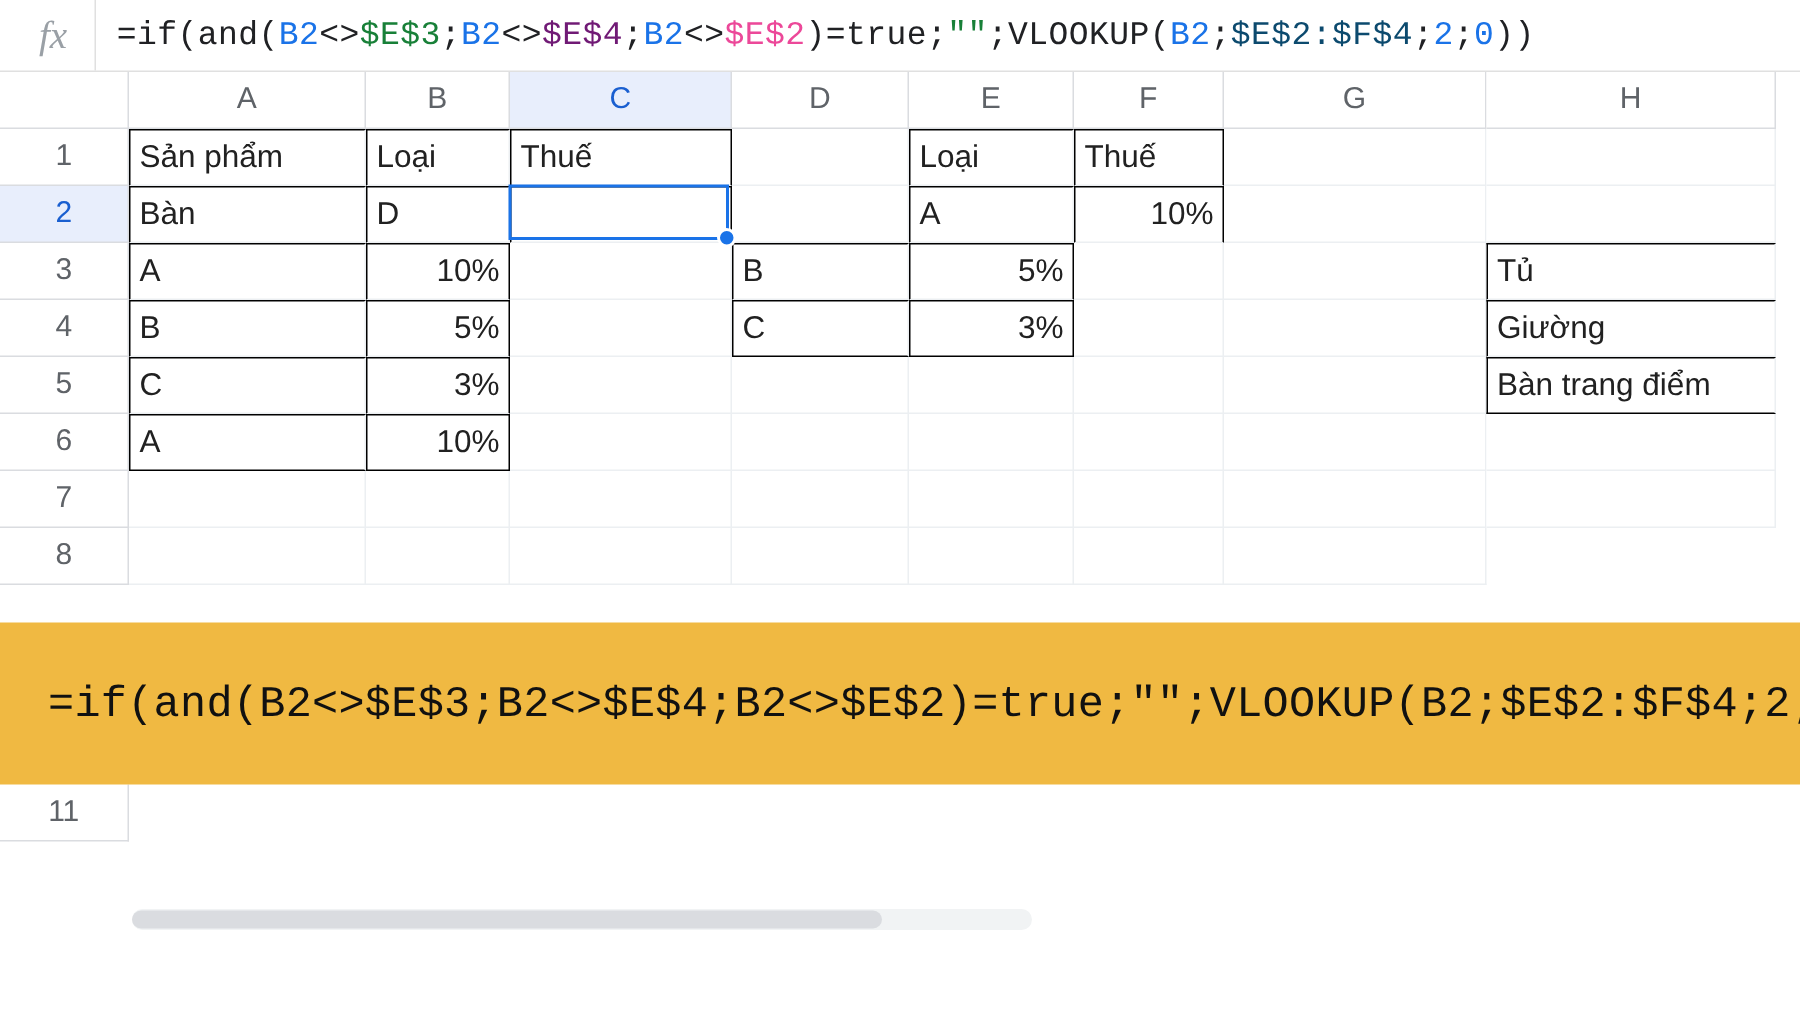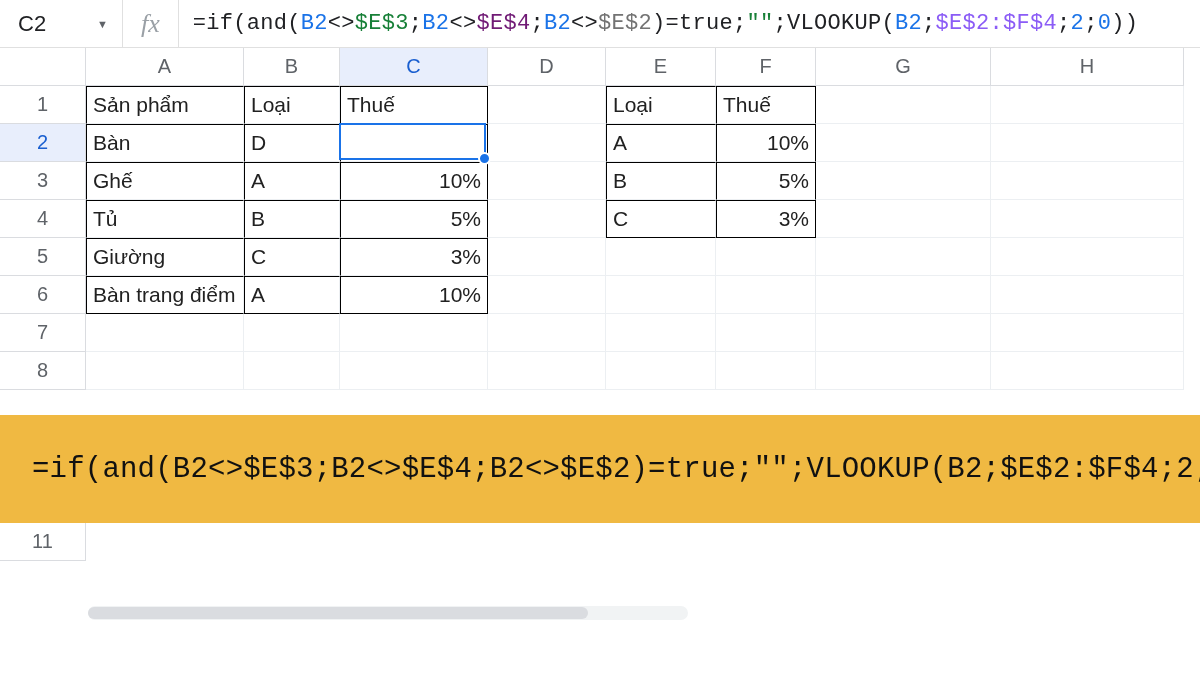--- a/index.html
+++ b/index.html
@@ -50,22 +50,22 @@
     font-family: Consolas, 'Courier New', monospace;
     font-size: 22px;
     padding-left: 14px;
     white-space: nowrap;
     letter-spacing: 0.3px;
   }
   .tok-fn   { color: #202124; }
   .tok-ref1 { color: #1a73e8; }
   .tok-ref2 { color: #188038; }
   .tok-ref3 { color: #701a75; }
-  .tok-ref4 { color: #737373; }
-  .tok-ref5 { color: #8b5cf6; }
+  .tok-ref4 { color: #ec4899; }
+  .tok-ref5 { color: #0c4a6e; }
   .tok-str  { color: #188038; }
   .tok-num  { color: #1a73e8; }
 
   .sheet-area {
     display: flex;
   }
   .row-headers {
     width: 86px;
     flex-shrink: 0;
   }
@@ -197,24 +197,20 @@
     width: 500px;
     height: 12px;
     background: #dadce0;
     border-radius: 6px;
   }
 </style>
 </head>
 <body>
 
 <div class="formula-bar">
-  <div class="name-box">
-    <span>C2</span>
-    <span class="dropdown-arrow">▼</span>
-  </div>
   <div class="fx">fx</div>
   <div class="formula-text" id="formula-text"><span class="tok-fn">=if(and(</span><span class="tok-ref1">B2</span><span class="tok-fn">&lt;&gt;</span><span class="tok-ref2">$E$3</span><span class="tok-fn">;</span><span class="tok-ref1">B2</span><span class="tok-fn">&lt;&gt;</span><span class="tok-ref3">$E$4</span><span class="tok-fn">;</span><span class="tok-ref1">B2</span><span class="tok-fn">&lt;&gt;</span><span class="tok-ref4">$E$2</span><span class="tok-fn">)=true;</span><span class="tok-str">""</span><span class="tok-fn">;VLOOKUP(</span><span class="tok-ref1">B2</span><span class="tok-fn">;</span><span class="tok-ref5">$E$2:$F$4</span><span class="tok-fn">;</span><span class="tok-num">2</span><span class="tok-fn">;</span><span class="tok-num">0</span><span class="tok-fn">))</span></div>
 </div>
 
 <div class="col-headers">
   <div class="corner-box"></div>
   <div id="col-header-row" style="display:flex;">
       <div class="col-h" style="width: 158px;">A</div>
       <div class="col-h" style="width: 96px;">B</div>
       <div class="col-h selected" style="width: 148px;">C</div>
@@ -248,21 +244,20 @@
         <div class="cell"></div>
         <div class="cell"></div>
         <div class="cell bt bl">Bàn</div>
         <div class="cell bt bl">D</div>
         <div class="cell bt bl br"></div>
         <div class="cell"></div>
         <div class="cell bt bl">A</div>
         <div class="cell right bt bl br">10%</div>
         <div class="cell"></div>
         <div class="cell"></div>
-        <div class="cell bt bl">Ghế</div>
         <div class="cell bt bl">A</div>
         <div class="cell right bt bl br">10%</div>
         <div class="cell"></div>
         <div class="cell bt bl">B</div>
         <div class="cell right bt bl br">5%</div>
         <div class="cell"></div>
         <div class="cell"></div>
         <div class="cell bt bl">Tủ</div>
         <div class="cell bt bl">B</div>
         <div class="cell right bt bl br">5%</div>

